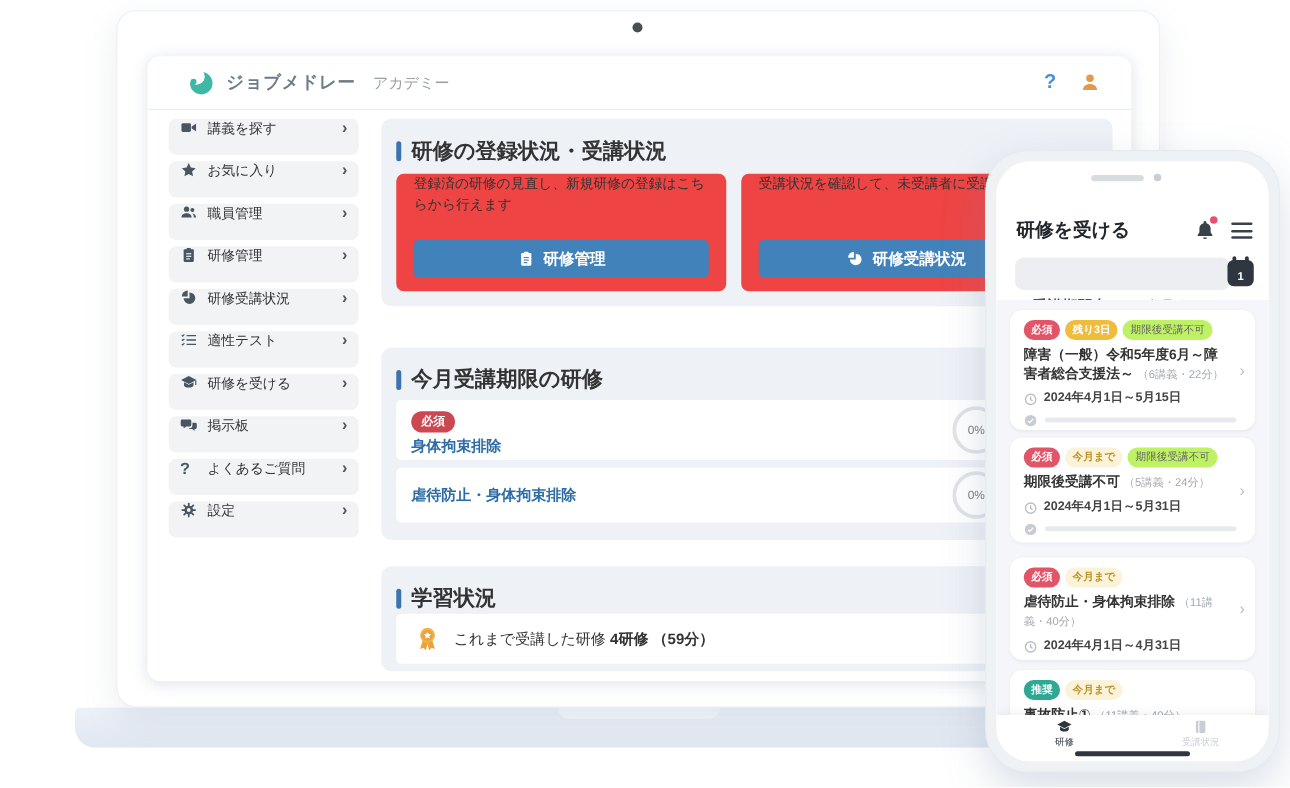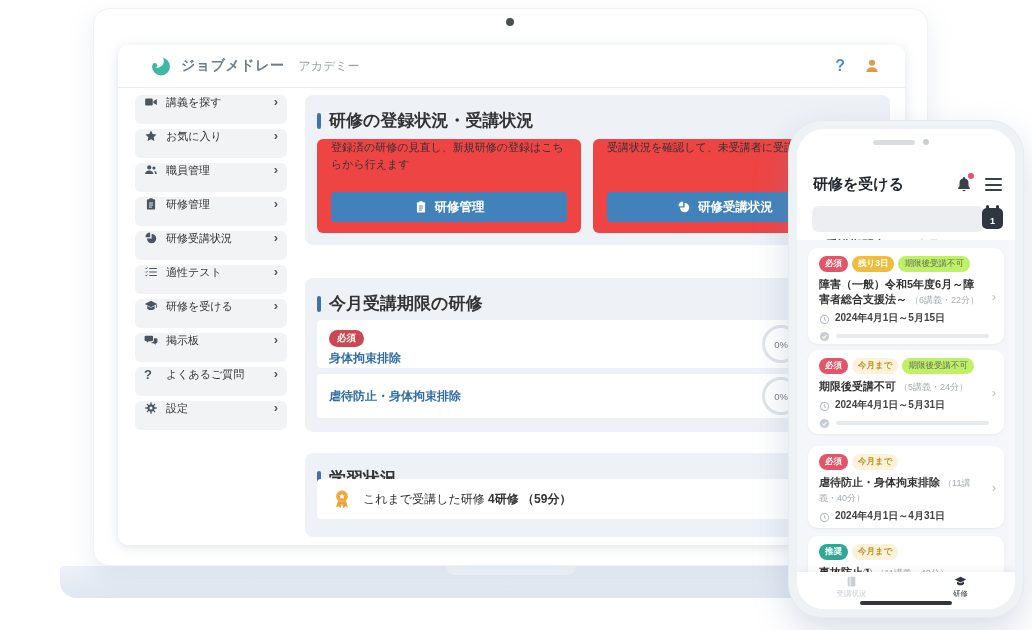--- a/index.html
+++ b/index.html
@@ -65,21 +65,21 @@
   .dl-row.r1 { top:42px; height:48px; padding:7px 12px 0; }
   .dl-row.r2 { top:96px; height:44px; display:flex; align-items:center; padding:0 12px; }
   .badge-req-desktop { display:inline-block; background:#cb4752; color:#fff; font-size:9.5px; font-weight:bold;
     padding:2px 8px; border-radius:9px; }
   .dl-link { font-size:12px; font-weight:bold; color:#2e6da4; cursor:pointer; display:inline-block; margin-top:3px; }
   .dl-row.r2 .dl-link { margin-top:0; }
   .donut { position:absolute; left:445px; top:50%; transform:translateY(-50%); width:38px; height:38px;
     border:3px solid #e0e4e9; border-radius:50%; background:#fff; display:flex; align-items:center;
     justify-content:center; font-size:9.5px; color:#777; }
 
-  .learn-row { position:absolute; left:12px; top:26px; width:566px; height:40px; background:#fff;
+  .learn-row { position:absolute; left:12px; top:38px; width:566px; height:40px; background:#fff;
     border-radius:4px; display:flex; align-items:center; gap:10px; padding:0 14px; }
   .medal { width:22px; height:22px; }
   .learn-text { font-size:12px; color:#333; }
   .learn-strong { font-weight:bold; }
 
   
   .phone { left:788px; top:120px; width:236px; height:498px; background:#eff2f5;
     border:1px solid #e7ebf0; border-radius:34px; box-shadow:0 14px 34px rgba(120,140,170,.28); }
   .phone-screen { position:absolute; left:8px; top:8px; width:218px; height:480px; background:#fff;
     border-radius:27px; overflow:hidden; }
@@ -476,35 +476,35 @@
           </div>
           <div class="p-title">
             <span>事故防止①</span>
             <span class="p-meta">（11講義・40分）</span>
           </div>
           <span class="p-chevron">›</span>
         </div>
       </div>
 
       <div class="phone-nav">
+        <div class="nav-item nav-active">
+          <span class="nav-ic">
+              <svg viewBox="0 0 24 24" fill="currentColor">
+                <path d="M12 3 1.5 8.5 12 14l10.5-5.5z"></path>
+                <path d="M5.5 11.8v3.9c0 1.8 2.9 3.3 6.5 3.3s6.5-1.5 6.5-3.3v-3.9L12 15.2z"></path>
+              </svg>
+            </span>
+          <span class="nav-label">研修</span>
+        </div>
         <div class="nav-item nav-inactive">
           <span class="nav-ic">
               <svg viewBox="0 0 24 24" fill="currentColor">
                 <rect x="5" y="3" width="14" height="18" rx="2"></rect>
                 <path d="M9.5 3v18" stroke="#fff" stroke-width="1.5"></path>
               </svg>
             </span>
           <span class="nav-label">受講状況</span>
         </div>
-        <div class="nav-item nav-active">
-          <span class="nav-ic">
-              <svg viewBox="0 0 24 24" fill="currentColor">
-                <path d="M12 3 1.5 8.5 12 14l10.5-5.5z"></path>
-                <path d="M5.5 11.8v3.9c0 1.8 2.9 3.3 6.5 3.3s6.5-1.5 6.5-3.3v-3.9L12 15.2z"></path>
-              </svg>
-            </span>
-          <span class="nav-label">研修</span>
-        </div>
         <div class="home-bar"></div>
       </div>
     </div>
   </div>
 </div>
 
 </body></html>

